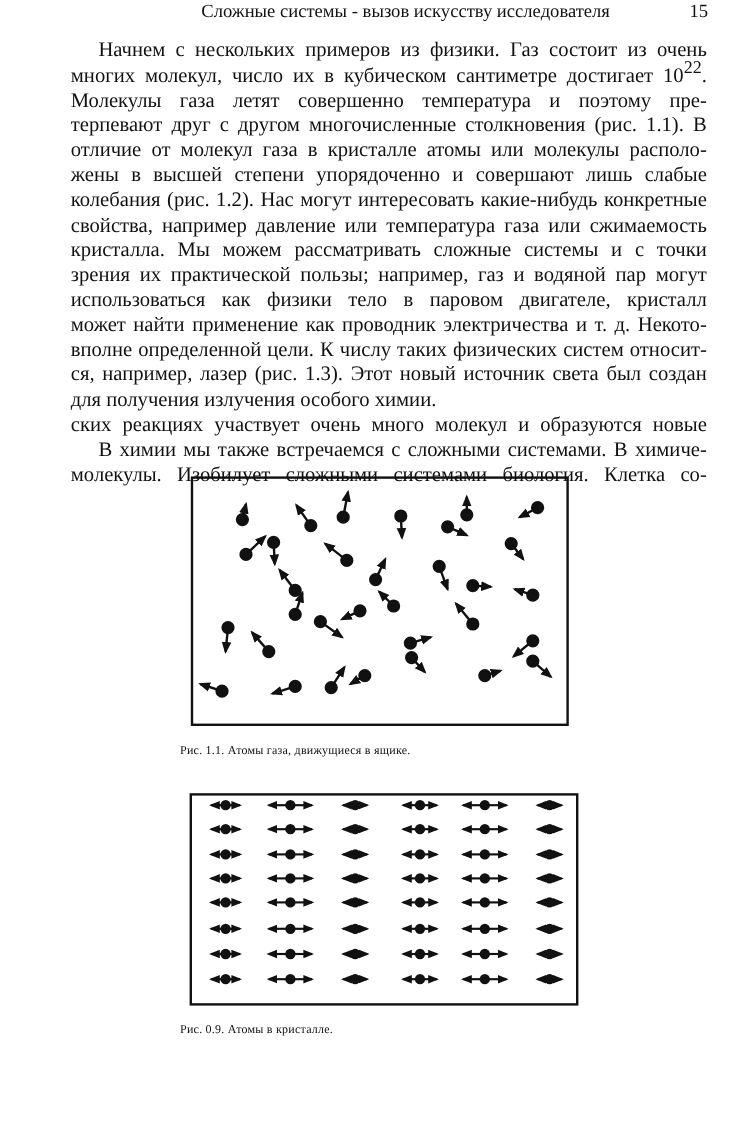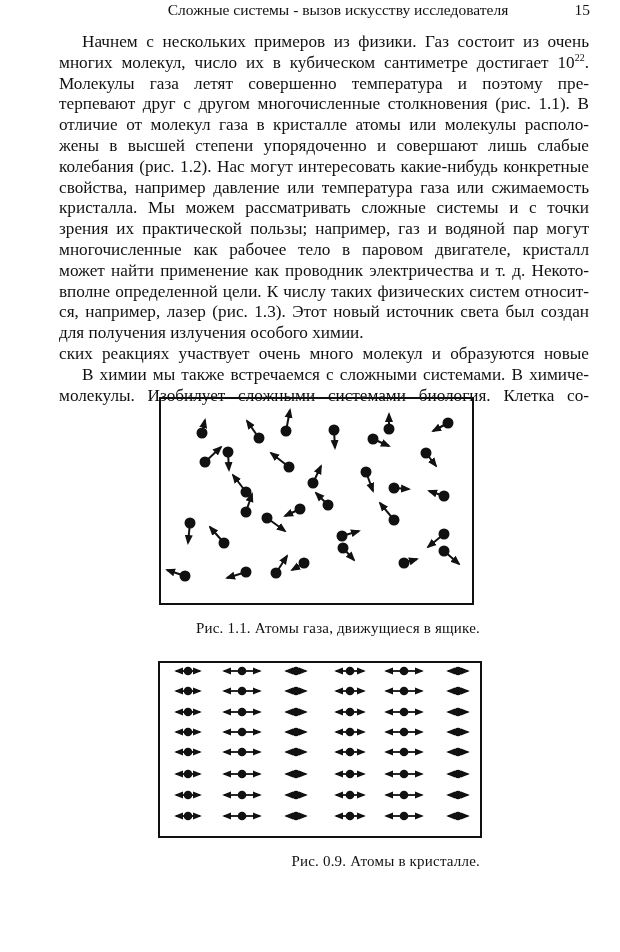--- a/index.html
+++ b/index.html
@@ -12,25 +12,25 @@
   .running-head .title { position: absolute; left: 0; width: 100%; text-align: left; padding-left: 2px; }
   .running-head .pnum { position: absolute; right: 0; }
   .body-text {
     position: absolute; left: 59px; top: 32px; width: 530px;
     font-family: "Liberation Serif", serif; font-size: 17.2px; line-height: 20.8px;
     text-align: justify;
   }
   .line { display: block; text-align: justify; text-align-last: justify; white-space: nowrap; }
   .line.last { text-align-last: left; }
   .line.ind { padding-left: 23px; }
-  sup { font-size: 10px; line-height: 0; vertical-align: 7px; font-family: Liberation Serif, serif; }
+  sup { font-size: 15px; line-height: 0; vertical-align: 7px; font-family: Liberation Serif, serif; }
   .figure { position: absolute; }
   .caption {
-    position: absolute; font-family: "Liberation Serif", serif; font-size: 15px;
-    text-align: right; letter-spacing: 0.2px;
+    position: absolute; font-family: "Liberation Serif", serif; font-size: 10px;
+    text-align: left; letter-spacing: 0.2px;
   }
   svg { position: absolute; left: 0; top: 0; }
 </style>
 </head>
 <body>
 
 <div class="page">
 
   <div class="running-head">
     <span class="title" style="left:0;text-align:center;width:380px;">Сложные системы - вызов искусству исследователя</span>
@@ -42,21 +42,21 @@
       <span class="line ind">Начнем с нескольких примеров из физики. Газ состоит из очень</span>
       <span class="line"><span>многих молекул, число их в кубическом сантиметре достигает 10</span><sup>22</sup><span>.</span></span>
       <span class="line">Молекулы газа летят совершенно температура и поэтому пре-</span>
       <span class="line">терпевают друг с другом многочисленные столкновения (рис. 1.1). В</span>
       <span class="line">отличие от молекул газа в кристалле атомы или молекулы располо-</span>
       <span class="line">жены в высшей степени упорядоченно и совершают лишь слабые</span>
       <span class="line">колебания (рис. 1.2). Нас могут интересовать какие-нибудь конкретные</span>
       <span class="line">свойства, например давление или температура газа или сжимаемость</span>
       <span class="line">кристалла. Мы можем рассматривать сложные системы и с точки</span>
       <span class="line">зрения их практической пользы; например, газ и водяной пар могут</span>
-      <span class="line">многочисленные как рабочее тело в паровом двигателе, кристалл</span>
+      <span class="line">использоваться как физики тело в паровом двигателе, кристалл</span>
       <span class="line">может найти применение как проводник электричества и т. д. Некото-</span>
       <span class="line">вполне определенной цели. К числу таких физических систем относит-</span>
       <span class="line">ся, например, лазер (рис. 1.3). Этот новый источник света был создан</span>
       <span class="line last">для получения излучения особого химии.</span>
     </div>
     <div>
       <span class="line">ских реакциях участвует очень много молекул и образуются новые</span>
       <span class="line ind">В химии мы также встречаемся с сложными системами. В химиче-</span>
       <span class="line">молекулы. Изобилует сложными системами биология. Клетка со-</span>
     </div>

